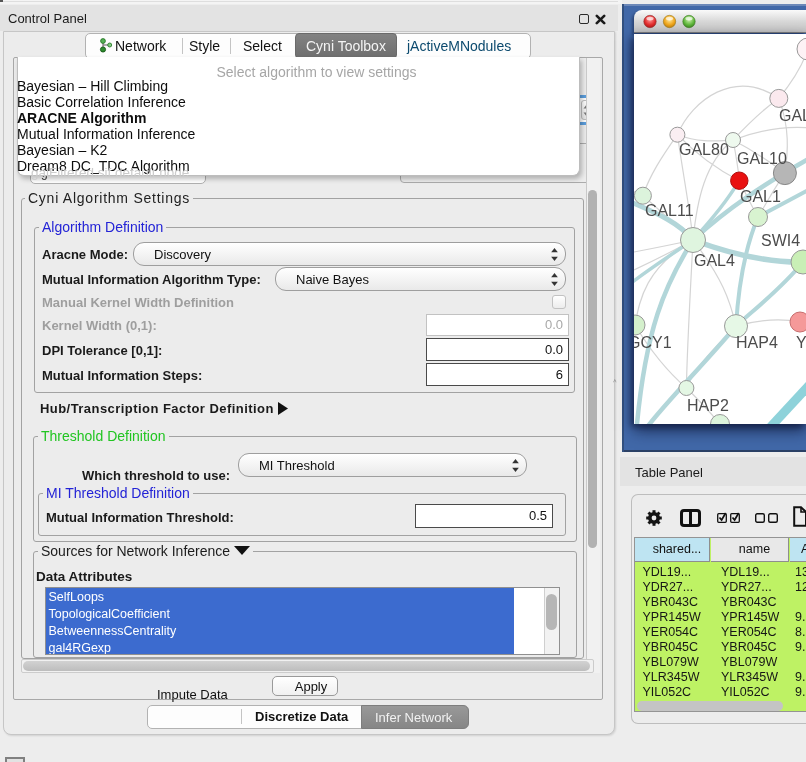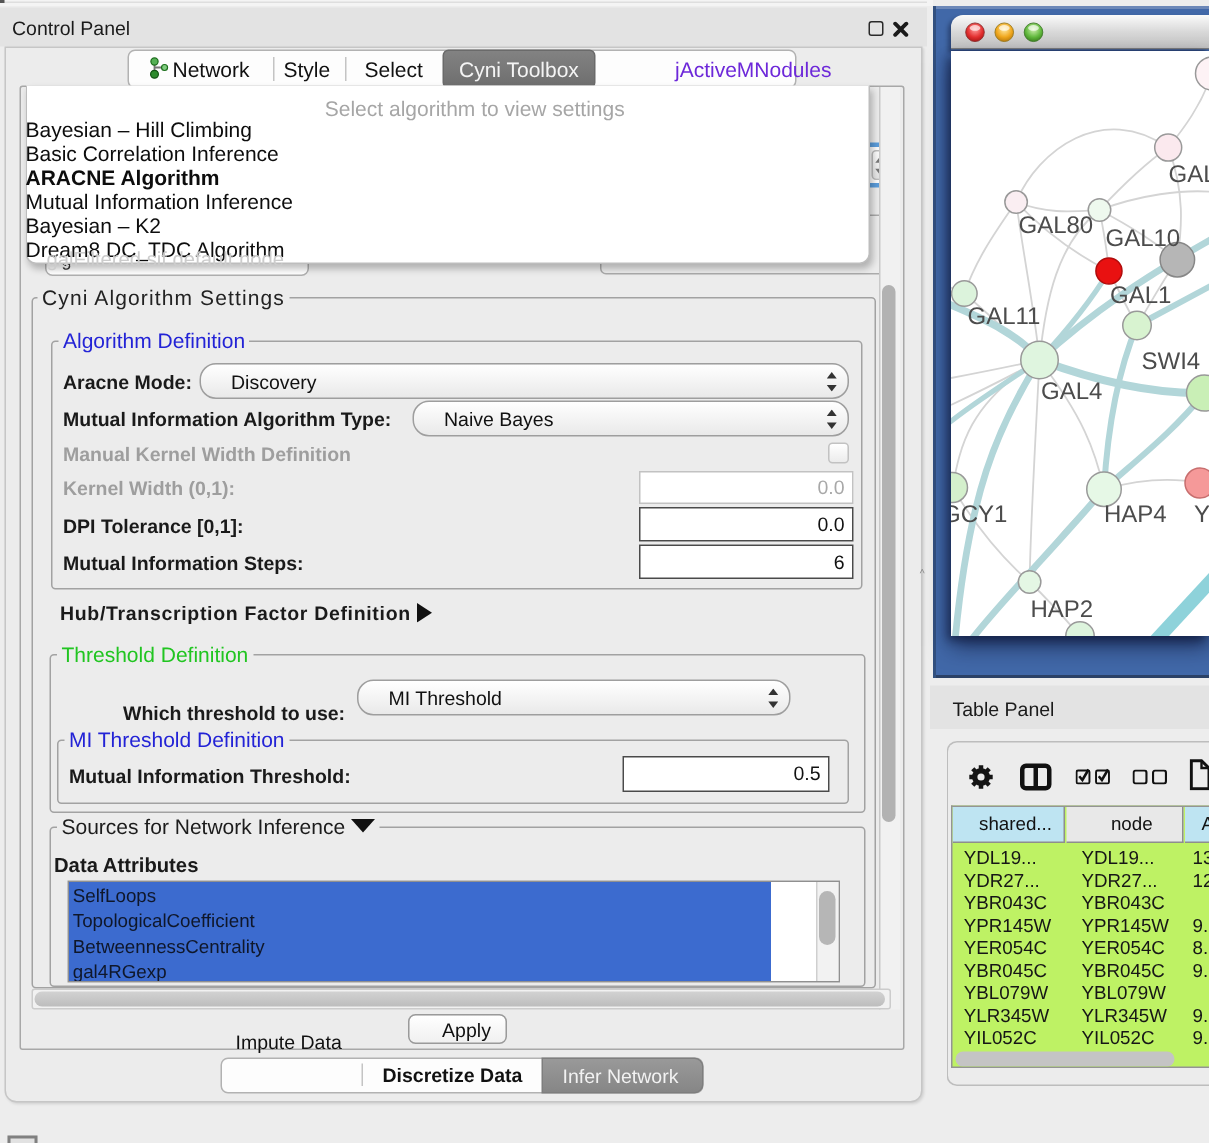--- a/index.html
+++ b/index.html
@@ -40,21 +40,21 @@
   <line x1="4" y1="4" x2="4" y2="11" stroke="#777" stroke-width="1.2"></line>
   <line x1="4" y1="7" x2="10" y2="7" stroke="#777" stroke-width="1.2"></line>
   <circle cx="4" cy="3" r="2.4" fill="#55b055" stroke="#1c6e1c" stroke-width="0.8"></circle>
   <circle cx="4" cy="11.5" r="2.6" fill="#2e8b2e" stroke="#145214" stroke-width="0.8"></circle>
   <circle cx="10.7" cy="7" r="2" fill="#7fcc7f" stroke="#1c6e1c" stroke-width="0.8"></circle>
 </svg>
 <div class="abs" style="left:115px;top:38px;font-size:14px;color:#111;">Network</div>
 <div class="abs" style="left:189px;top:38px;font-size:14px;color:#111;">Style</div>
 <div class="abs" style="left:243px;top:38px;font-size:14px;color:#111;">Select</div>
 <div class="abs" style="left:306px;top:38px;font-size:14px;color:#f4f4f4;">Cyni Toolbox</div>
-<div class="abs" style="left:407px;top:38px;font-size:14px;color:#6d28d9;margin-left:43px;">jActiveMNodules</div>
+<div class="abs" style="left:407px;top:38px;font-size:14px;color:#0c4a6e;">jActiveMNodules</div>
 
 <div class="abs" style="left:13px;top:57px;width:590px;height:643px;background:#ececec;border:1px solid #a8a8a8;border-radius:2px;"></div>
 
 <div class="abs" style="left:543px;top:95px;width:54px;height:30px;border:3px solid #5b9ddb;border-radius:9px;background:#fdfdfd;"></div>
 <div class="abs" style="left:581px;top:100px;width:12px;height:20px;background:linear-gradient(#fcfcfc,#e4e4e4);border:1px solid #bdbdbd;border-radius:3px;"></div>
 <svg class="abs" style="left:583px;top:104px;" width="8" height="13" viewBox="0 0 8 13">
     <polygon points="4,0 7.5,4.5 0.5,4.5" fill="#777"></polygon>
     <polygon points="4,13 7.5,8.5 0.5,8.5" fill="#777"></polygon>
   </svg>
 <div class="abs" style="left:400px;top:143px;width:195px;height:40px;border:1px solid #ababab;border-radius:4px;background:#ececec;"></div>
@@ -128,21 +128,21 @@
   <div class="glabel" style="left:4px;color:#2323d6;">MI Threshold Definition</div>
 </div>
 <div class="flabel" style="left:46px;top:510px;">Mutual Information Threshold:</div>
 <div class="tfield" style="left:415px;top:504px;width:138px;height:24px;border:1px solid #4a4a4a;color:#111;line-height:22px;">0.5</div>
 
 <div class="grp" style="left:33px;top:551px;width:544px;height:107px;">
   <div class="glabel" style="left:4px;color:#1c1c1c;">Sources for Network Inference <span style="display:inline-block;width:0;height:0;border-left:8px solid transparent;border-right:8px solid transparent;border-top:9px solid #111;vertical-align:1px;"></span></div>
 </div>
 <div class="flabel" style="left:36px;top:569px;font-size:13.5px;">Data Attributes</div>
 <div class="abs" style="left:45px;top:587px;width:515px;height:68px;border:1px solid #909090;background:#ffffff;overflow:hidden;">
-  <div style="position:absolute;left:0;top:0;width:468px;height:66px;background:#3c6bcf;color:#0f172a;font-size:12.5px;line-height:17px;padding:1px 0 0 2.5px;">SelfLoops<br>TopologicalCoefficient<br>BetweennessCentrality<br>gal4RGexp</div>
+  <div style="position:absolute;left:0;top:0;width:468px;height:66px;background:#3c6bcf;color:#ffffff;font-size:12.5px;line-height:17px;padding:1px 0 0 2.5px;">SelfLoops<br>TopologicalCoefficient<br>BetweennessCentrality<br>gal4RGexp</div>
   <div style="position:absolute;right:0;top:0;width:15px;height:67px;background:#f2f2f2;border-left:1px solid #cfcfcf;"></div>
   <div style="position:absolute;right:2px;top:6px;width:11px;height:36px;background:#b6b6b6;border-radius:6px;"></div>
 </div>
 
 <div class="abs" style="left:21px;top:659px;width:573px;height:14px;background:#f1f1f1;border:1px solid #cccccc;border-radius:2px;"></div>
 <div class="abs" style="left:23px;top:661px;width:567px;height:10px;background:linear-gradient(#d2d2d2,#bdbdbd);border-radius:5px;"></div>
 
 <div class="abs" style="left:272px;top:676px;width:66px;height:20px;background:linear-gradient(#ffffff,#f0f0f0);border:1px solid #9a9a9a;border-radius:5px;text-align:center;font-size:13px;color:#111;line-height:19px;padding-left:12px;">Apply</div>
 
 <div class="abs" style="left:147px;top:705px;width:322px;height:24px;background:#fdfdfd;border:1px solid #b2b2b2;border-radius:5px;"></div>
@@ -290,19 +290,19 @@
     <rect x="0.7" y="0.7" width="8.6" height="8.6" rx="1.5" fill="none" stroke="#111" stroke-width="1.4"></rect>
     <rect x="13.7" y="0.7" width="8.6" height="8.6" rx="1.5" fill="none" stroke="#111" stroke-width="1.4"></rect>
   </svg>
 <svg class="abs" style="left:793px;top:506px;" width="14" height="21" viewBox="0 0 14 21">
   <path d="M1.2,1.2 L8,1.2 L13,6 L13,19.8 L1.2,19.8 Z" fill="none" stroke="#111" stroke-width="2"></path>
   <path d="M8,1.2 L8,6 L13,6" fill="none" stroke="#111" stroke-width="1.6"></path>
 </svg>
 
 <div class="abs" style="left:634px;top:537px;width:172px;height:175px;background:#bef264;border:1px solid #949494;border-right:none;overflow:hidden;">
   <div style="position:absolute;left:0;top:0;width:75px;height:24px;background:#bee4f2;border-right:1px solid #8e8e8e;border-bottom:1px solid #8e8e8e;text-align:center;font-size:12.5px;line-height:23px;color:#111;padding-left:10px;">shared...</div>
-  <div style="position:absolute;left:76px;top:0;width:78px;height:24px;background:#e8e8e8;border-right:1px solid #8e8e8e;border-bottom:1px solid #8e8e8e;text-align:center;font-size:12.5px;line-height:23px;color:#111;padding-left:10px;">node</div>
+  <div style="position:absolute;left:76px;top:0;width:78px;height:24px;background:#e8e8e8;border-right:1px solid #8e8e8e;border-bottom:1px solid #8e8e8e;text-align:center;font-size:12.5px;line-height:23px;color:#111;padding-left:10px;">name</div>
   <div style="position:absolute;left:155px;top:0;width:20px;height:24px;background:#bee4f2;border-bottom:1px solid #8e8e8e;font-size:12.5px;line-height:23px;color:#111;padding-left:11px;">Av</div>
   <div style="position:absolute;left:7.5px;top:27px;font-size:12.5px;line-height:15px;color:#161616;">YDL19...<br>YDR27...<br>YBR043C<br>YPR145W<br>YER054C<br>YBR045C<br>YBL079W<br>YLR345W<br>YIL052C</div>
   <div style="position:absolute;left:86px;top:27px;font-size:12.5px;line-height:15px;color:#161616;">YDL19...<br>YDR27...<br>YBR043C<br>YPR145W<br>YER054C<br>YBR045C<br>YBL079W<br>YLR345W<br>YIL052C</div>
   <div style="position:absolute;left:160px;top:27px;font-size:12.5px;line-height:15px;color:#161616;">13<br>12<br><br>9.<br>8.<br>9.<br><br>9.<br>9.</div>
   <div style="position:absolute;left:2px;top:163px;width:146px;height:10px;background:#c4c4c4;border-radius:5px;"></div>
 </div>
 
 </body></html>

